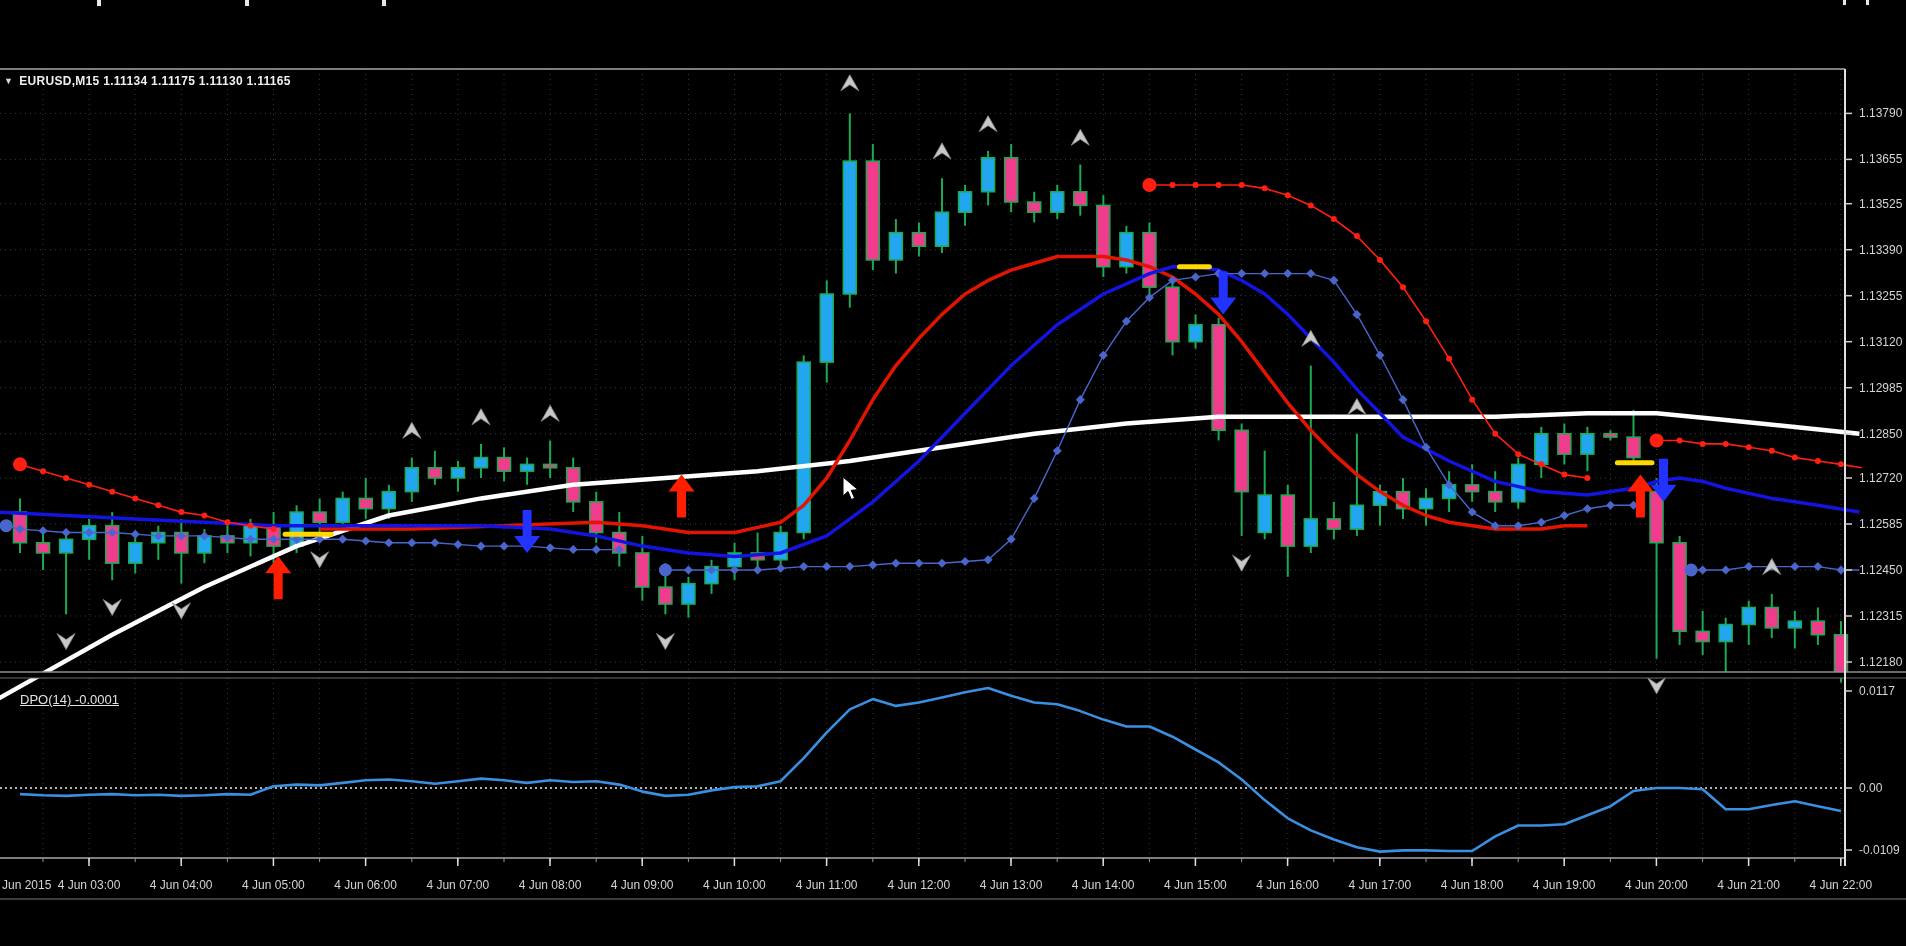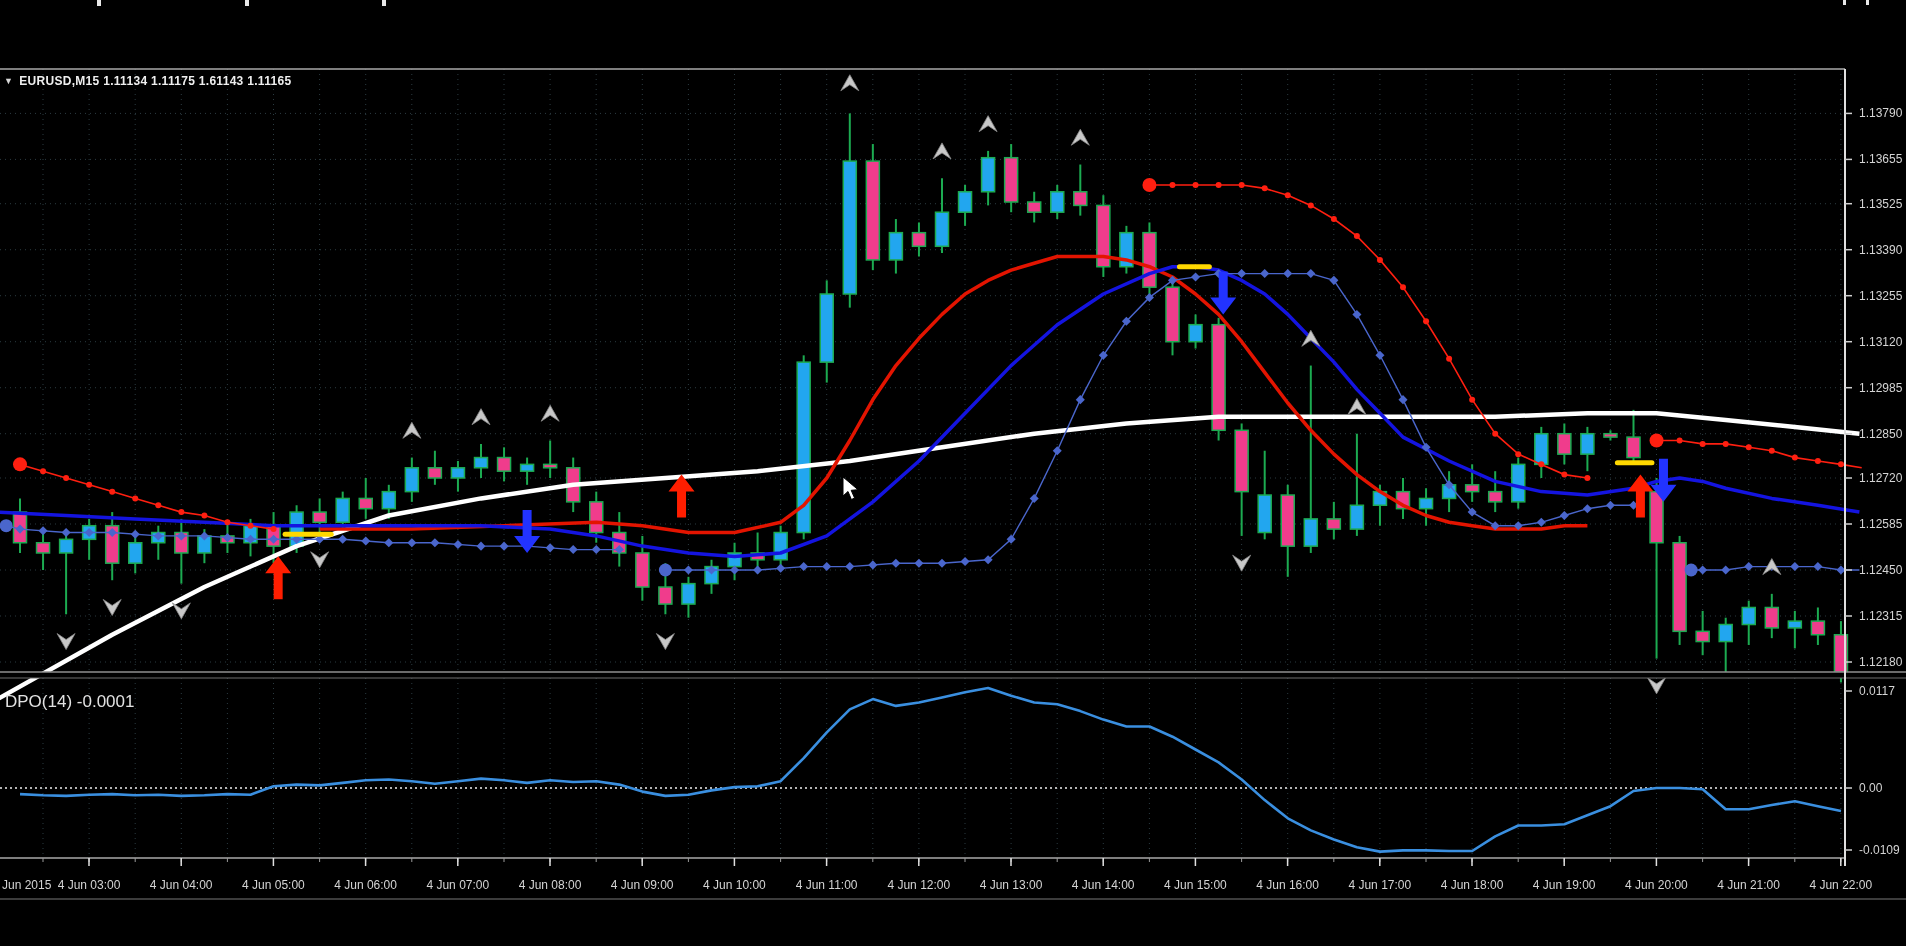--- a/index.html
+++ b/index.html
@@ -2,21 +2,21 @@
 <html><head>
 <meta charset="utf-8">
 <style>
   html,body{margin:0;padding:0;background:#000;}
   .terminal{position:relative;width:1906px;height:946px;background:#000;overflow:hidden;
             font-family:"Liberation Sans",sans-serif;}
   #chart-root{position:absolute;left:0;top:0;}
   .sym-header{position:absolute;left:4px;top:74px;display:flex;align-items:center;gap:6px;
               color:#efefef;font-size:12px;font-weight:bold;letter-spacing:.3px;z-index:5;}
   .sym-header .dd{color:#d8d8d8;font-size:9px;cursor:pointer;}
-  .dpo-label{position:absolute;left:5px;top:692px;color:#e2e2e2;font-size:17px;z-index:5;}
+  .dpo-label{position:absolute;left:20px;top:692px;color:#e2e2e2;font-size:13px;z-index:5;text-decoration:underline;}
 </style>
 </head>
 <body>
 
 <div class="terminal">
   <div id="chart-root"><svg width="1906" height="946" viewBox="0 0 1906 946">
         <rect x="0" y="0" width="1906" height="946" fill="#000000"></rect>
         <g>
           <line x1="43" y1="69" x2="43" y2="672" stroke="#2b3b41" stroke-width="1" stroke-dasharray="1,4"></line>
           <line x1="43" y1="678" x2="43" y2="858" stroke="#2b3b41" stroke-width="1" stroke-dasharray="1,4"></line>
@@ -741,16 +741,16 @@
           <rect x="382" y="0" width="4" height="6" fill="#e8e8e8"></rect>
           <rect x="1843" y="0" width="3" height="5" fill="#e8e8e8"></rect>
           <rect x="1866" y="0" width="3" height="5" fill="#e8e8e8"></rect>
         </g>
         <g>
           <path d="M843 477 l0 19 l5 -4.5 l3.4 8 l3.2 -1.4 l-3.4 -7.8 l6.8 -0.6 Z" fill="#ffffff" stroke="#000" stroke-width="1"></path>
         </g>
       </svg></div>
   <div class="sym-header">
     <span class="dd">▼</span>
-    <span>EURUSD,M15  1.11134 1.11175 1.61143 1.11165</span>
+    <span>EURUSD,M15  1.11134 1.11175 1.11130 1.11165</span>
   </div>
   <div class="dpo-label">DPO(14) -0.0001</div>
 </div>
 
 </body></html>

